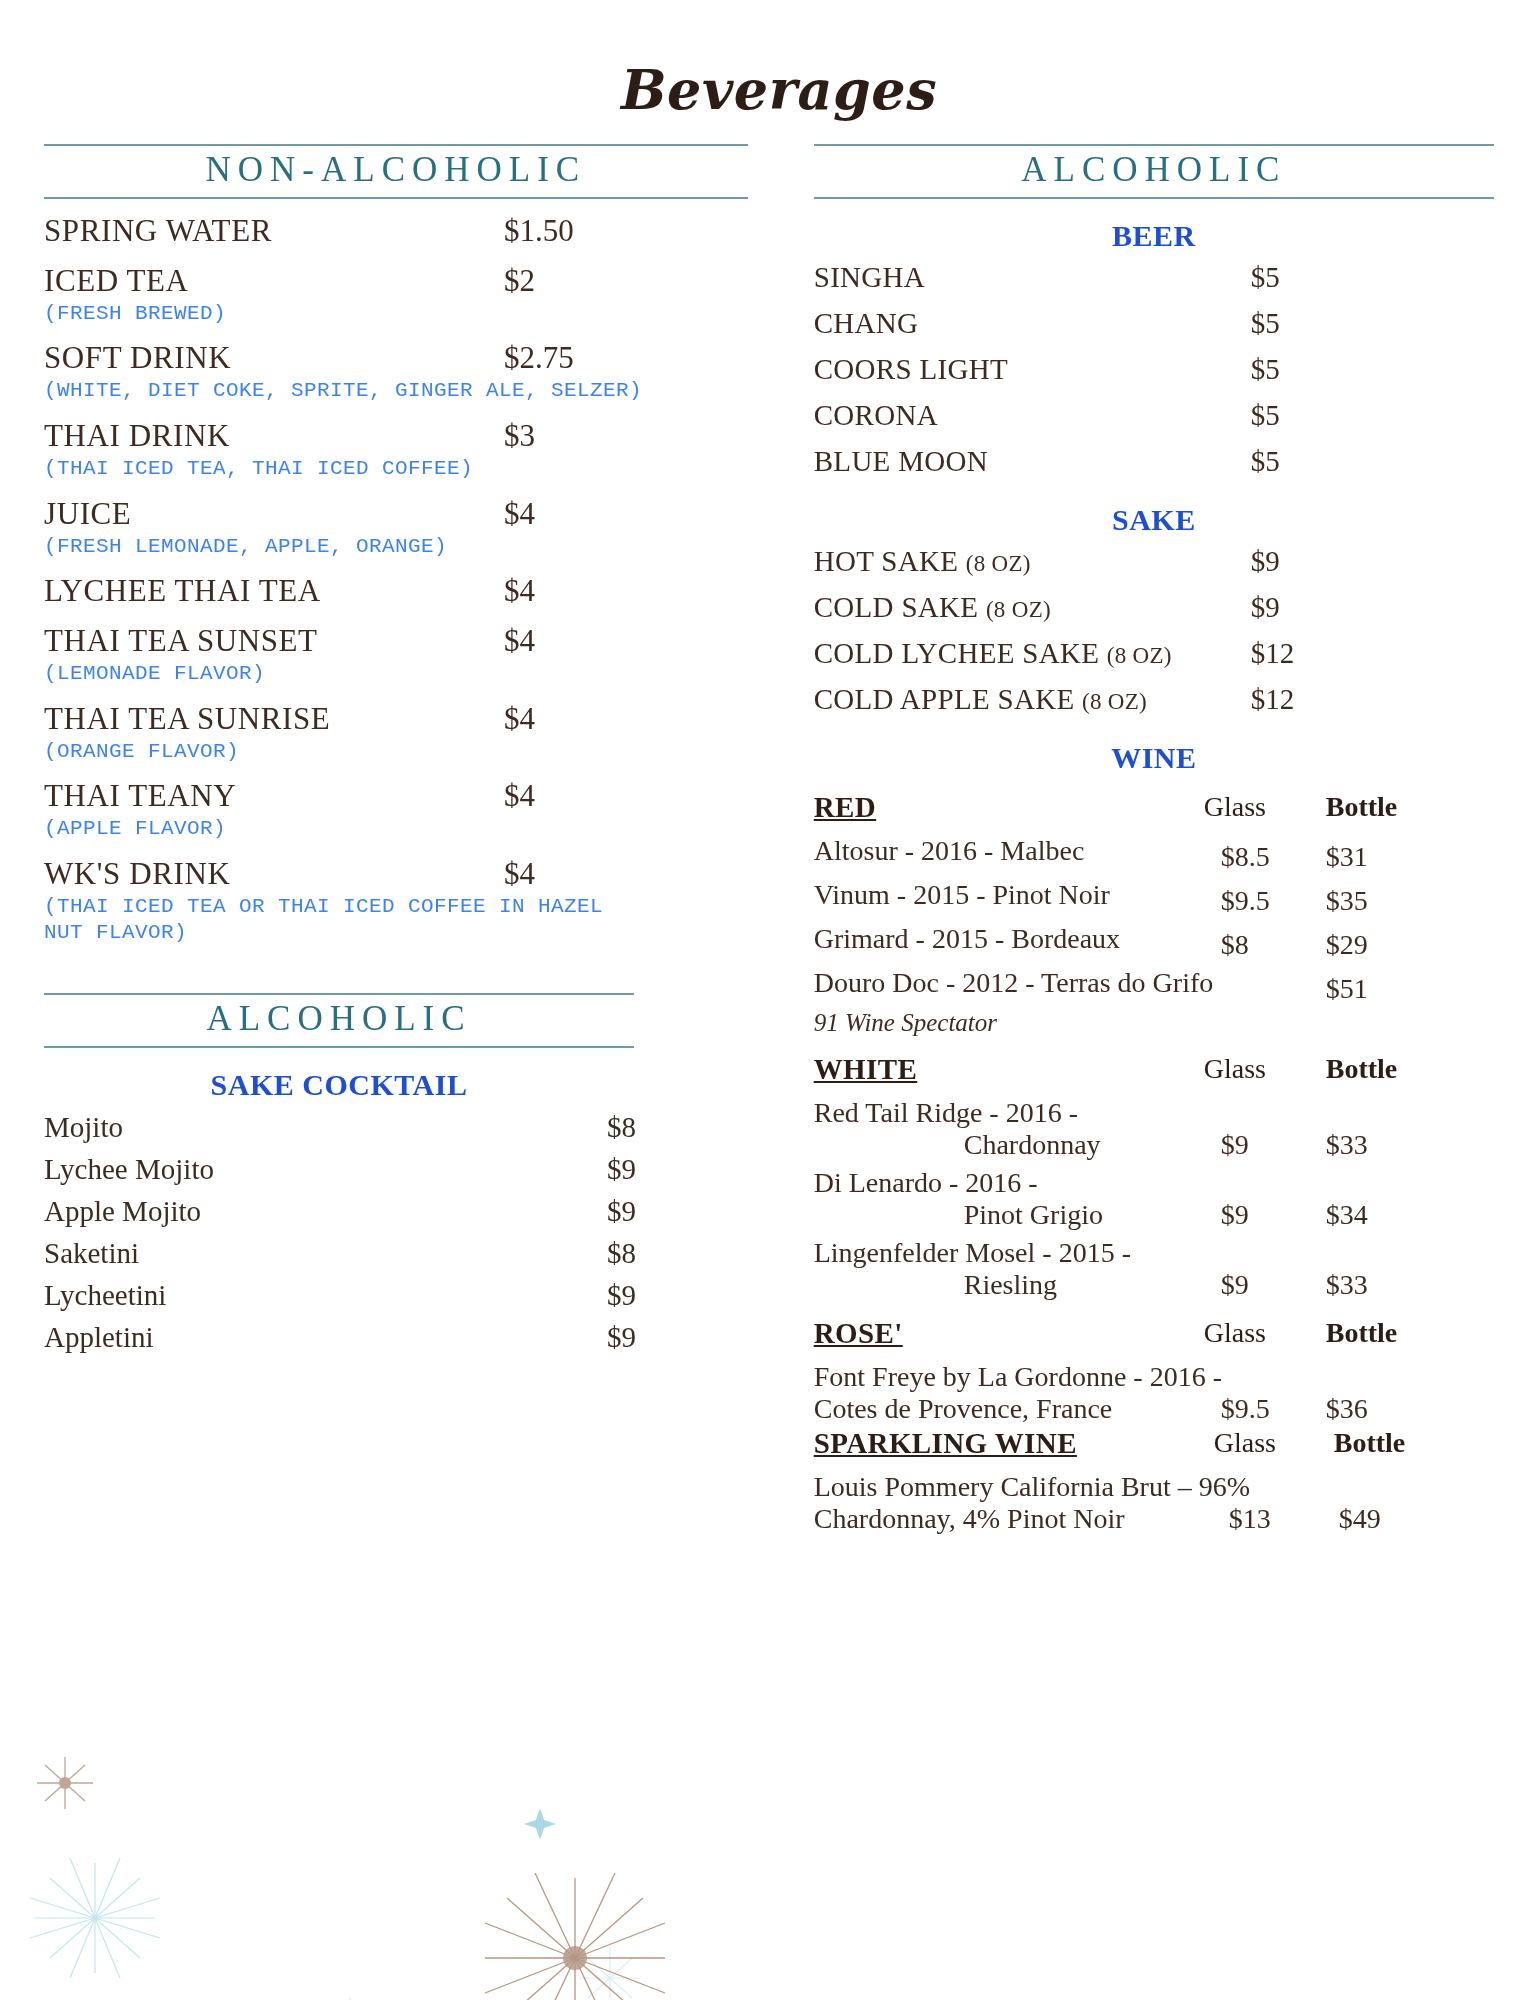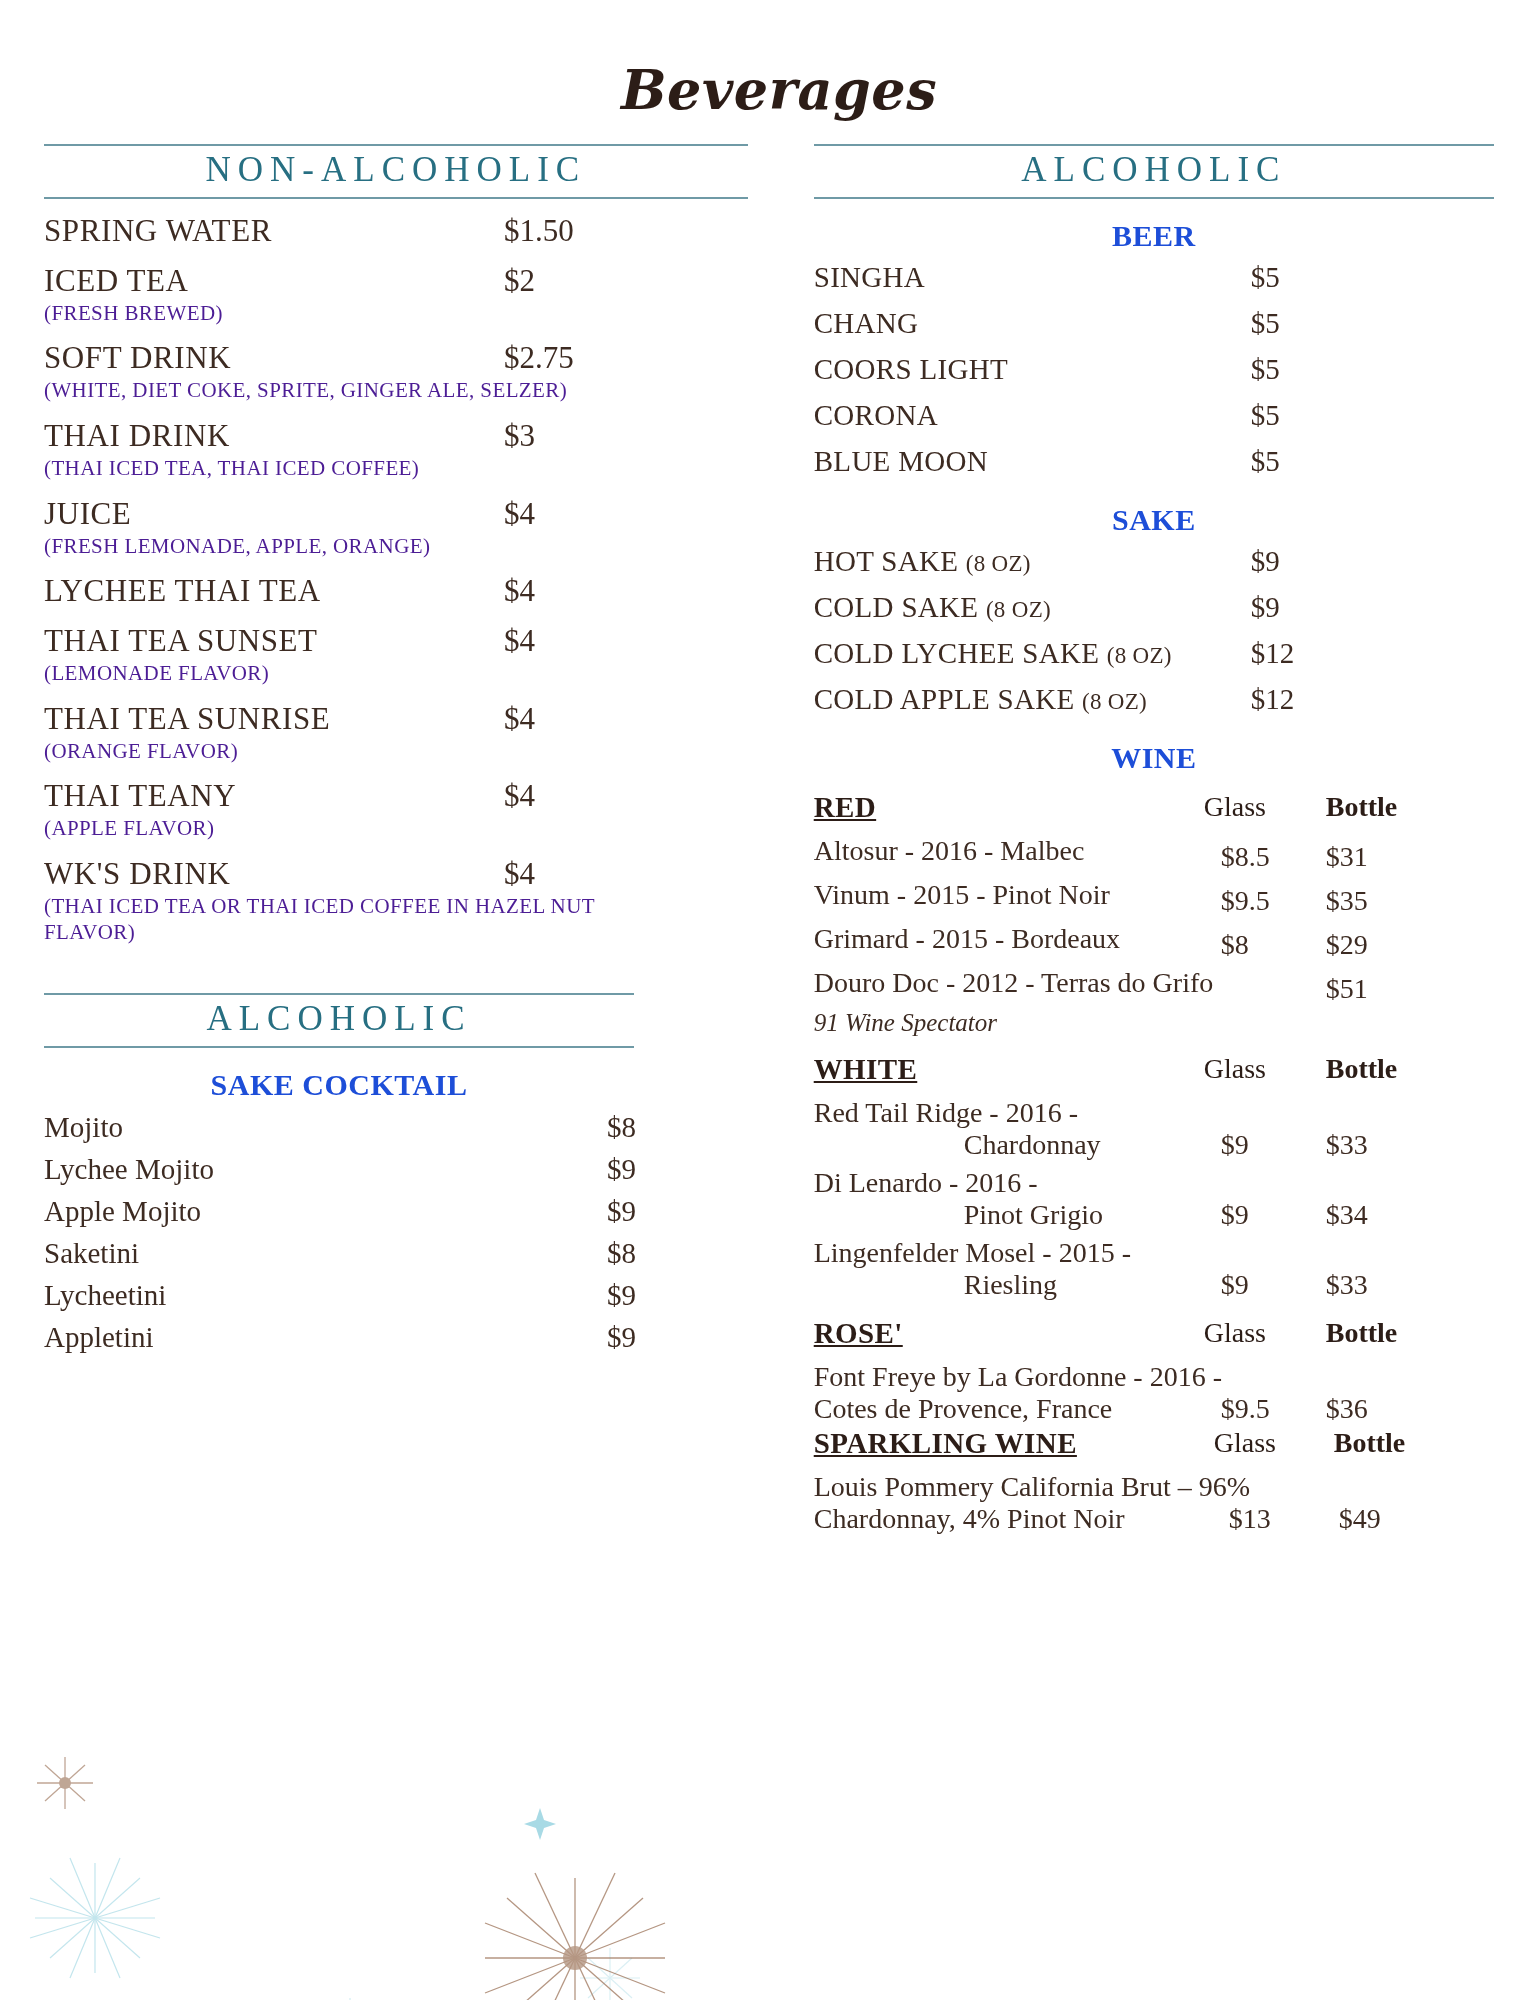--- a/index.html
+++ b/index.html
@@ -84,24 +84,25 @@
   .li .pr {
     position: absolute;
     left: 460px;
     top: 0;
     font-size: 31px;
     color: #3d2b22;
   }
   .li .desc {
     font-size: 21px;
     letter-spacing: 0.4px;
-    color: #4c1d95;
+    color: #3b82f6;
     margin-top: 2px;
     line-height: 1.22;
     max-width: 600px;
+    font-family: Liberation Mono, monospace;
   }
 
   
   .ri { position: relative; margin-top: 8px; height: 38px; }
   .ri .nm {
     font-size: 29px;
     letter-spacing: 0.3px;
   }
   .ri .nm .oz { font-size: 23px; }
   .ri .pr {

